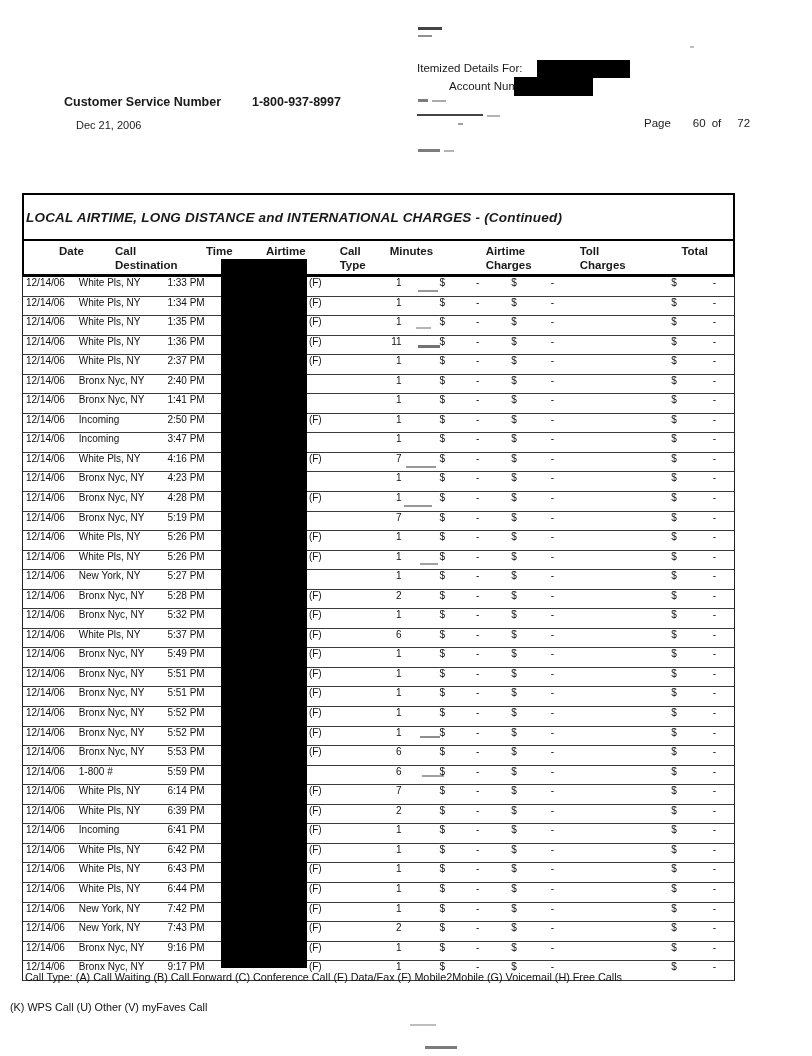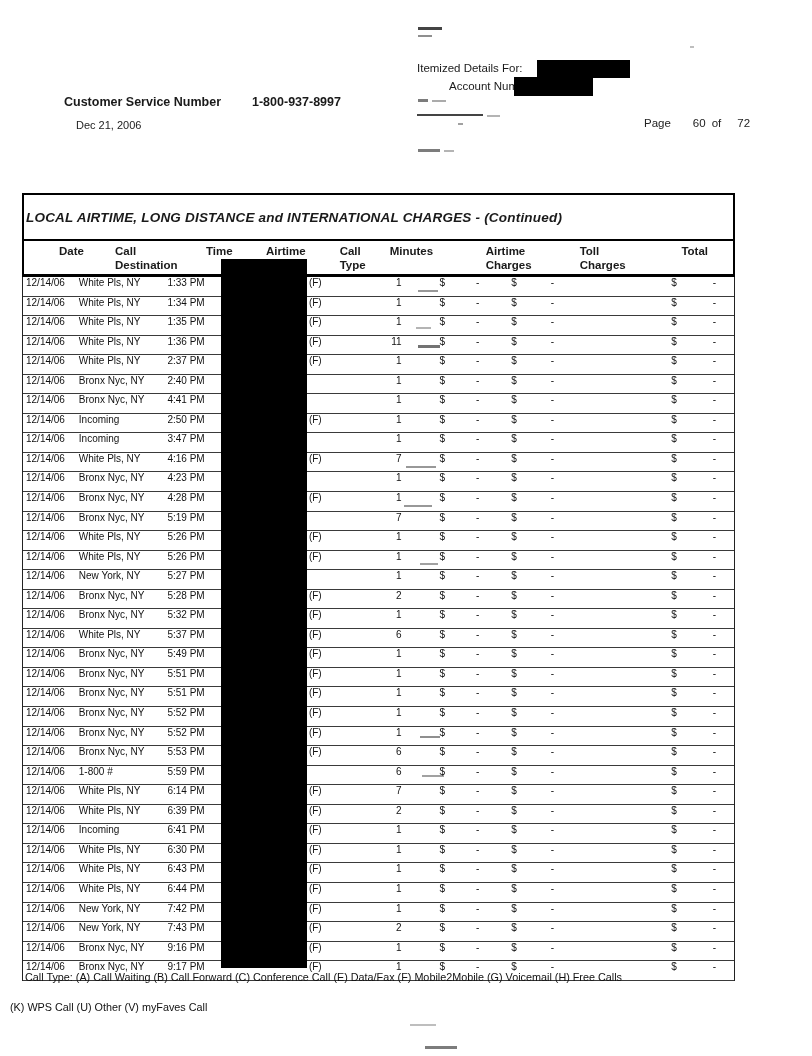--- a/index.html
+++ b/index.html
@@ -246,21 +246,21 @@
       <span>-</span>
     </div>
     <div class="cell c-total">
       <span>$</span>
       <span>-</span>
     </div>
   </div>
         <div class="trow">
     <div class="cell c-date">12/14/06</div>
     <div class="cell c-dest">Bronx Nyc, NY</div>
-    <div class="cell c-time">4:41 PM</div>
+    <div class="cell c-time">1:41 PM</div>
     <div class="cell c-num"></div>
     <div class="cell c-type"></div>
     <div class="cell c-min">1</div>
     <div class="cell c-air">
       <span>$</span>
       <span>-</span>
     </div>
     <div class="cell c-toll">
       <span>$</span>
       <span>-</span>
@@ -706,21 +706,21 @@
       <span>-</span>
     </div>
     <div class="cell c-total">
       <span>$</span>
       <span>-</span>
     </div>
   </div>
         <div class="trow">
     <div class="cell c-date">12/14/06</div>
     <div class="cell c-dest">White Pls, NY</div>
-    <div class="cell c-time">6:30 PM</div>
+    <div class="cell c-time">6:42 PM</div>
     <div class="cell c-num"></div>
     <div class="cell c-type">(F)</div>
     <div class="cell c-min">1</div>
     <div class="cell c-air">
       <span>$</span>
       <span>-</span>
     </div>
     <div class="cell c-toll">
       <span>$</span>
       <span>-</span>

